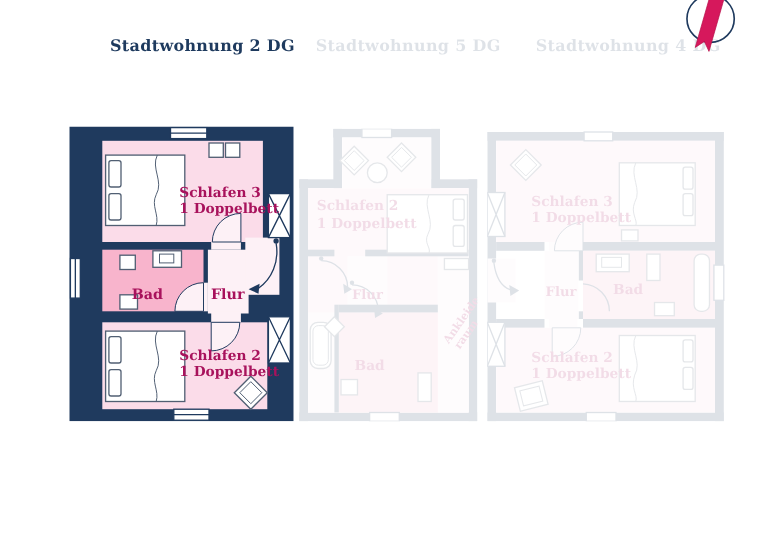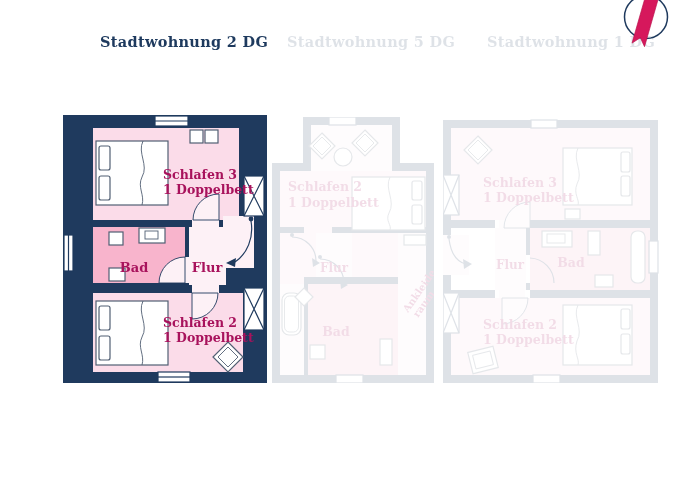--- a/index.html
+++ b/index.html
@@ -29,21 +29,21 @@
   .dot{fill:#1f3a5e;}
   .tri{fill:#1f3a5e;}
 </style>
 </head>
 <body>
 
 <div class="stage">
 
   <div class="tab t1">Stadtwohnung 2 DG</div>
   <div class="tab t2">Stadtwohnung 5 DG</div>
-  <div class="tab t3">Stadtwohnung 1 DG</div>
+  <div class="tab t3">Stadtwohnung 4 DG</div>
 
   <svg class="logo" viewBox="0 0 72 74">
     <circle cx="36" cy="29" r="21.5" fill="none" stroke="#1f3a5e" stroke-width="1.5"></circle>
     <g transform="rotate(16 36 30)">
       <path d="M29.5,2 L36,9.5 L42.5,2 L42.5,58 L36,50.5 L29.5,58 Z" fill="#d6185c" stroke="#b8124c" stroke-width="0.6"></path>
     </g>
   </svg>
 
   <svg class="plan p-a" viewBox="0 0 204 268">
     <rect class="wall" x="0" y="0" width="204" height="268"></rect>

